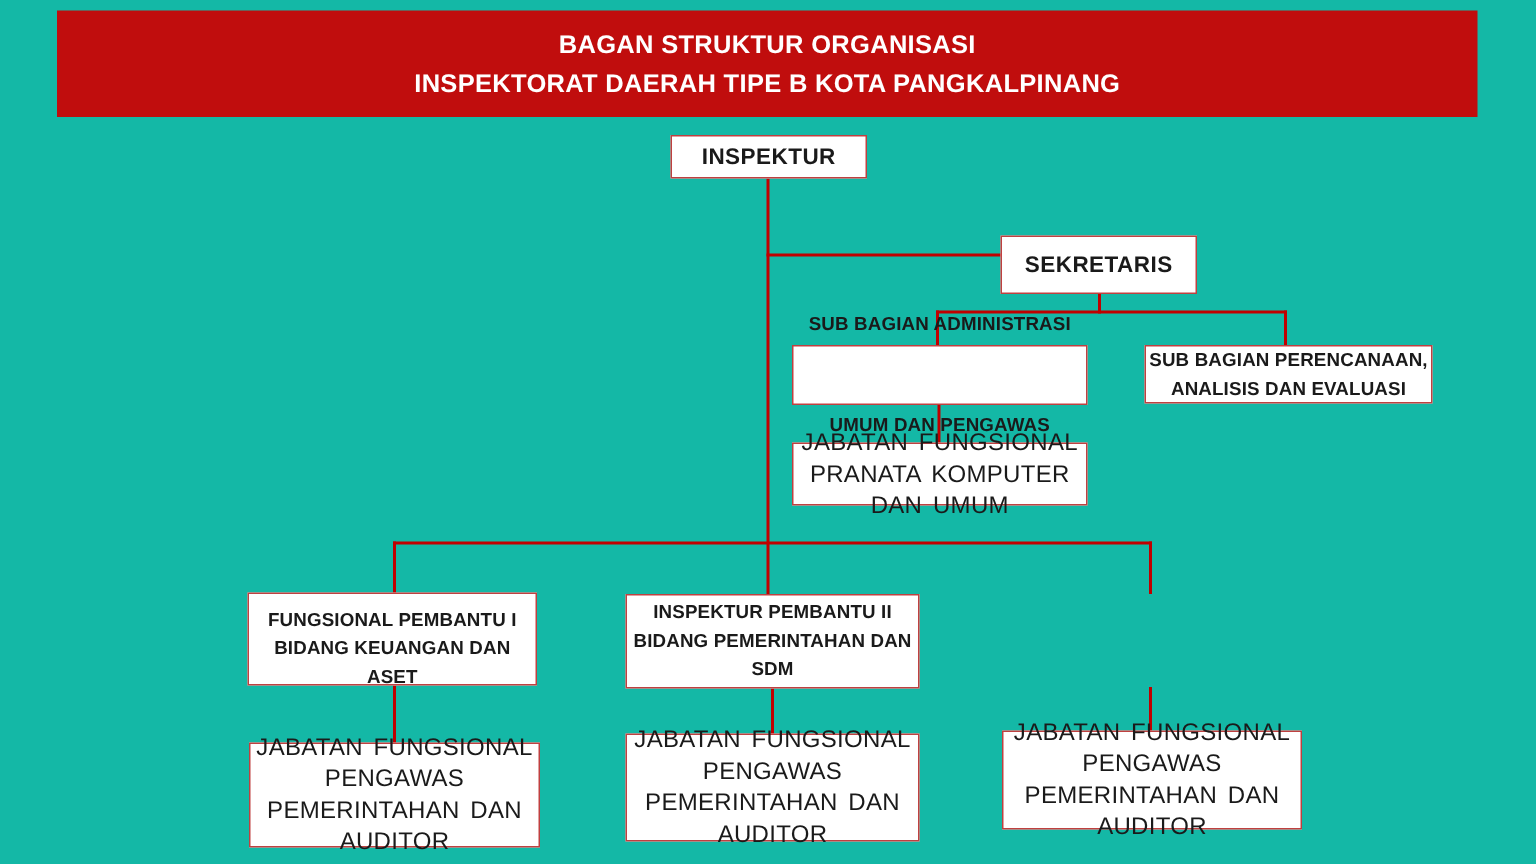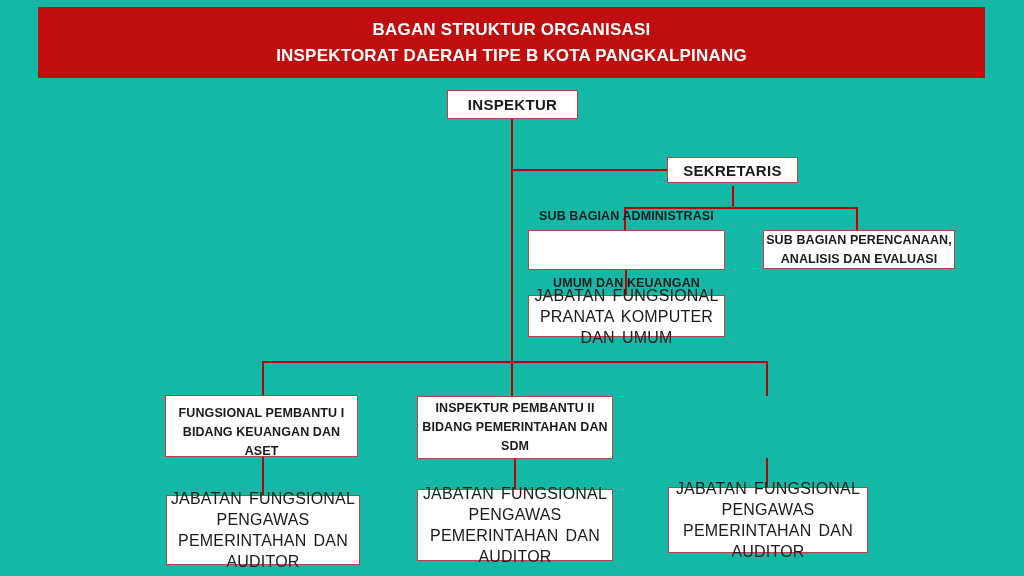--- a/index.html
+++ b/index.html
@@ -35,21 +35,21 @@
     justify-content: center; align-items: center;
     text-align: center;
     box-sizing: border-box;
   }
   .box span { display: block; }
   .box-lg { font-size: 15px; font-weight: bold; letter-spacing: 0.3px; }
   .box-md { font-size: 12.5px; font-weight: bold; line-height: 19px; letter-spacing: 0.1px; }
   .box-jf { font-size: 16px; font-weight: normal; line-height: 21px; word-spacing: 2.5px; letter-spacing: 0.2px; }
 
   #node-inspektur   { left: 447px; top:  90px; width: 131px; height: 29px; }
-  #node-sekretaris  { left: 667px; top: 157px; width: 131px; height: 26px; }
+  #node-sekretaris  { left: 667px; top: 157px; width: 131px; height: 39px; }
   #node-sub-admin   { left: 528px; top: 230px; width: 197px; height: 40px; gap: 48px; }
   #node-sub-peren   { left: 763px; top: 230px; width: 192px; height: 39px; }
   #node-jf-pranata  { left: 528px; top: 295px; width: 197px; height: 42px; }
   #node-pembantu-1  { left: 165px; top: 395px; width: 193px; height: 62px; justify-content: flex-start; padding-top: 8px; }
   #node-pembantu-2  { left: 417px; top: 396px; width: 196px; height: 63px; }
   #node-pembantu-3  { left: 658px; top: 395px; width: 220px; height: 63px; }
   #node-jf-1        { left: 166px; top: 495px; width: 194px; height: 70px; }
   #node-jf-2        { left: 417px; top: 489px; width: 196px; height: 72px; }
   #node-jf-3        { left: 668px; top: 487px; width: 200px; height: 66px; }
 
@@ -99,21 +99,21 @@
   <div class="box box-lg" id="node-inspektur">
     <span>INSPEKTUR</span>
   </div>
 
   <div class="box box-lg" id="node-sekretaris">
     <span>SEKRETARIS</span>
   </div>
 
   <div class="box box-md" id="node-sub-admin">
     <span>SUB BAGIAN ADMINISTRASI</span>
-    <span>UMUM DAN KEUANGAN</span>
+    <span>UMUM DAN PENGAWAS</span>
   </div>
 
   <div class="box box-md" id="node-sub-peren">
     <span>SUB BAGIAN PERENCANAAN,</span>
     <span>ANALISIS DAN EVALUASI</span>
   </div>
 
   <div class="box box-jf" id="node-jf-pranata">
     <span>JABATAN FUNGSIONAL</span>
     <span>PRANATA KOMPUTER DAN UMUM</span>

